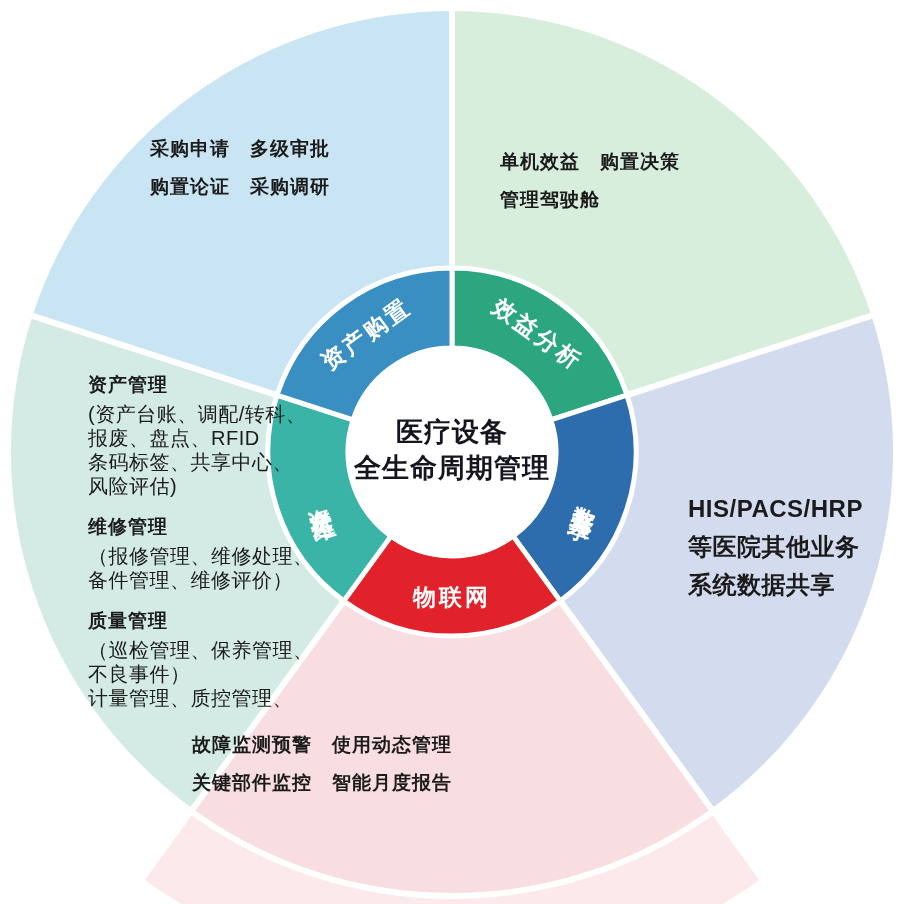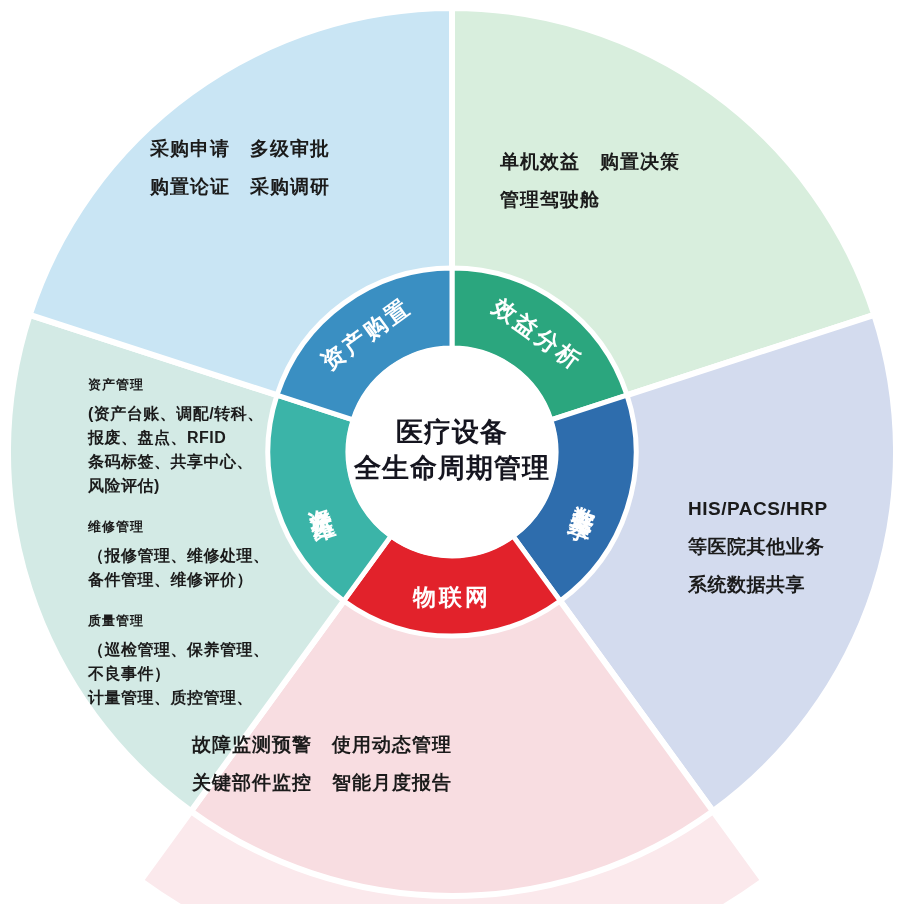--- a/index.html
+++ b/index.html
@@ -6,25 +6,25 @@
   body{font-family:"Liberation Sans","DejaVu Sans",sans-serif;}
   .stage{position:relative;width:904px;height:904px;overflow:hidden;background:#ffffff;}
   .stage svg{position:absolute;left:0;top:0;}
   .wedge{stroke:#ffffff;stroke-width:6;stroke-linejoin:round;}
   .ring{stroke:#ffffff;stroke-width:5;stroke-linejoin:round;}
   .ring-label{font-size:23px;font-weight:bold;letter-spacing:3px;}
   .ring-label.vertical{writing-mode:vertical-rl;text-orientation:upright;}
   .center-title{font-size:27px;font-weight:bold;letter-spacing:1px;text-anchor:middle;}
   .block{position:absolute;color:#1b1b1b;}
   .feature-line{font-size:19px;line-height:38px;font-weight:600;letter-spacing:1px;white-space:nowrap;}
-  .block-right .feature-line{font-size:19px;letter-spacing:0.5px;}
+  .block-right .feature-line{font-size:24px;letter-spacing:0.5px;}
   .block-bottom{text-align:left;}
   .group{margin-bottom:16px;}
-  .group-heading{font-size:13px;line-height:26px;font-weight:700;letter-spacing:1px;margin-bottom:4px;}
-  .group-line{font-size:16px;line-height:24px;font-weight:700;letter-spacing:0.5px;white-space:nowrap;}
+  .group-heading{font-size:19px;line-height:26px;font-weight:700;letter-spacing:1px;margin-bottom:4px;}
+  .group-line{font-size:20px;line-height:24px;font-weight:400;letter-spacing:0.5px;white-space:nowrap;}
 </style>
 </head>
 <body>
 
 <div class="stage">
 
   <svg width="904" height="904" viewBox="0 0 904 904">
 
     <path class="wedge" d="M 452 452 L 763.5 880.8 A 530 530 0 0 1 140.5 880.8 Z" fill="#fbe9ec"></path>
 

